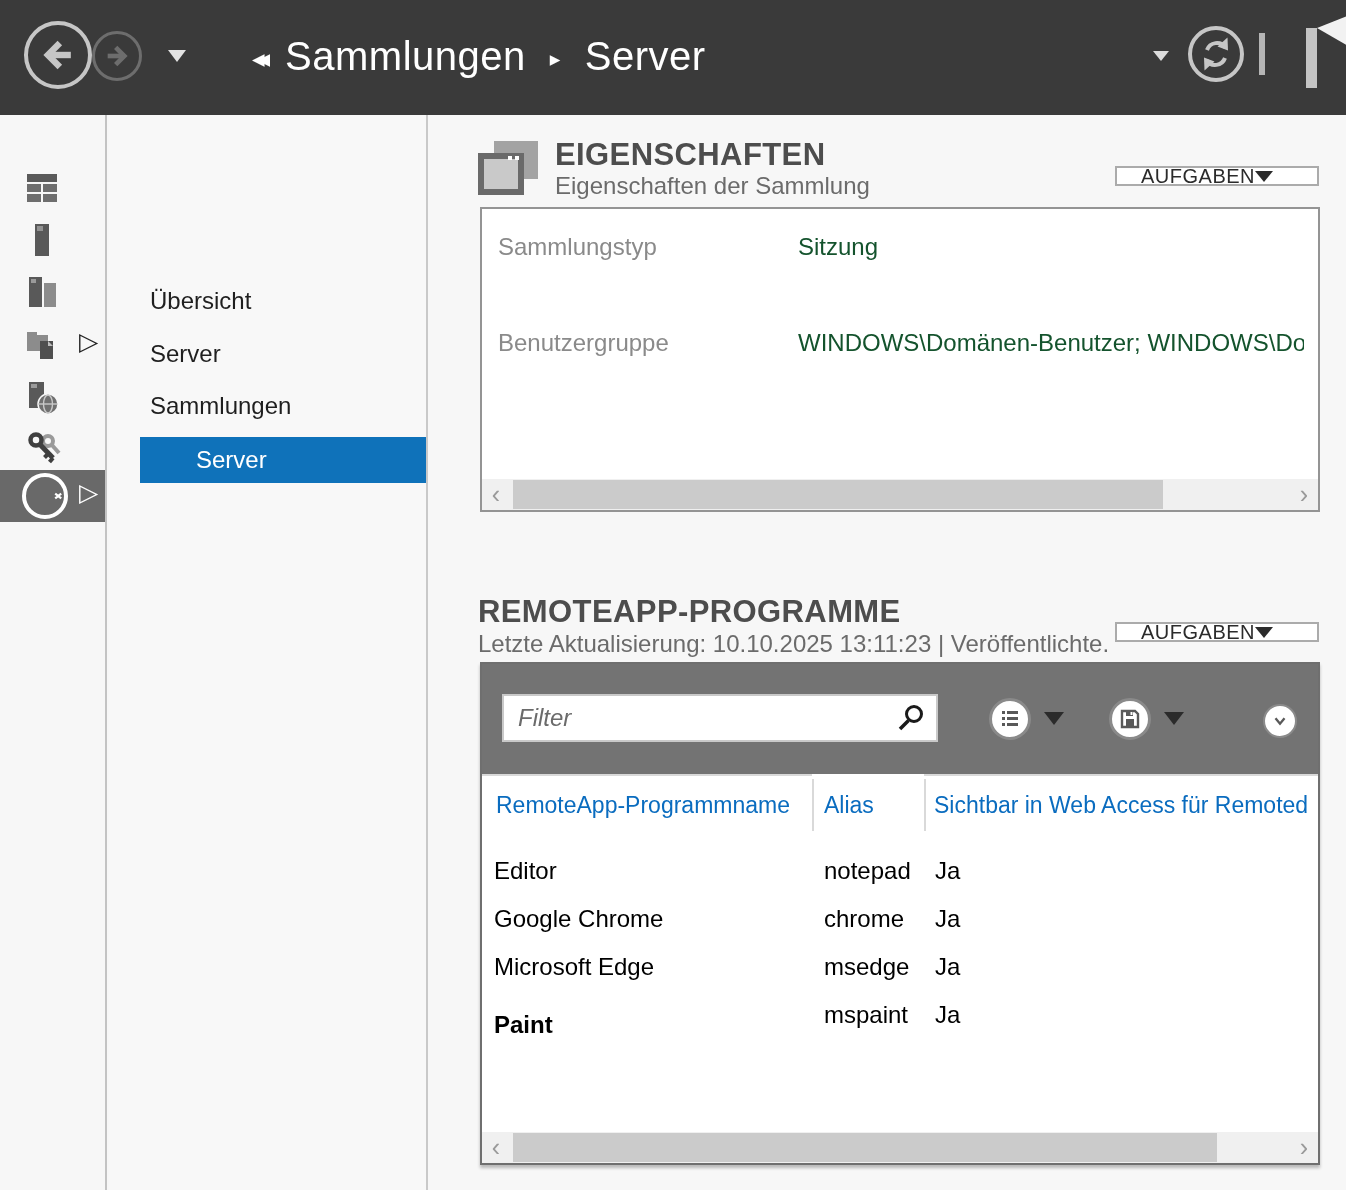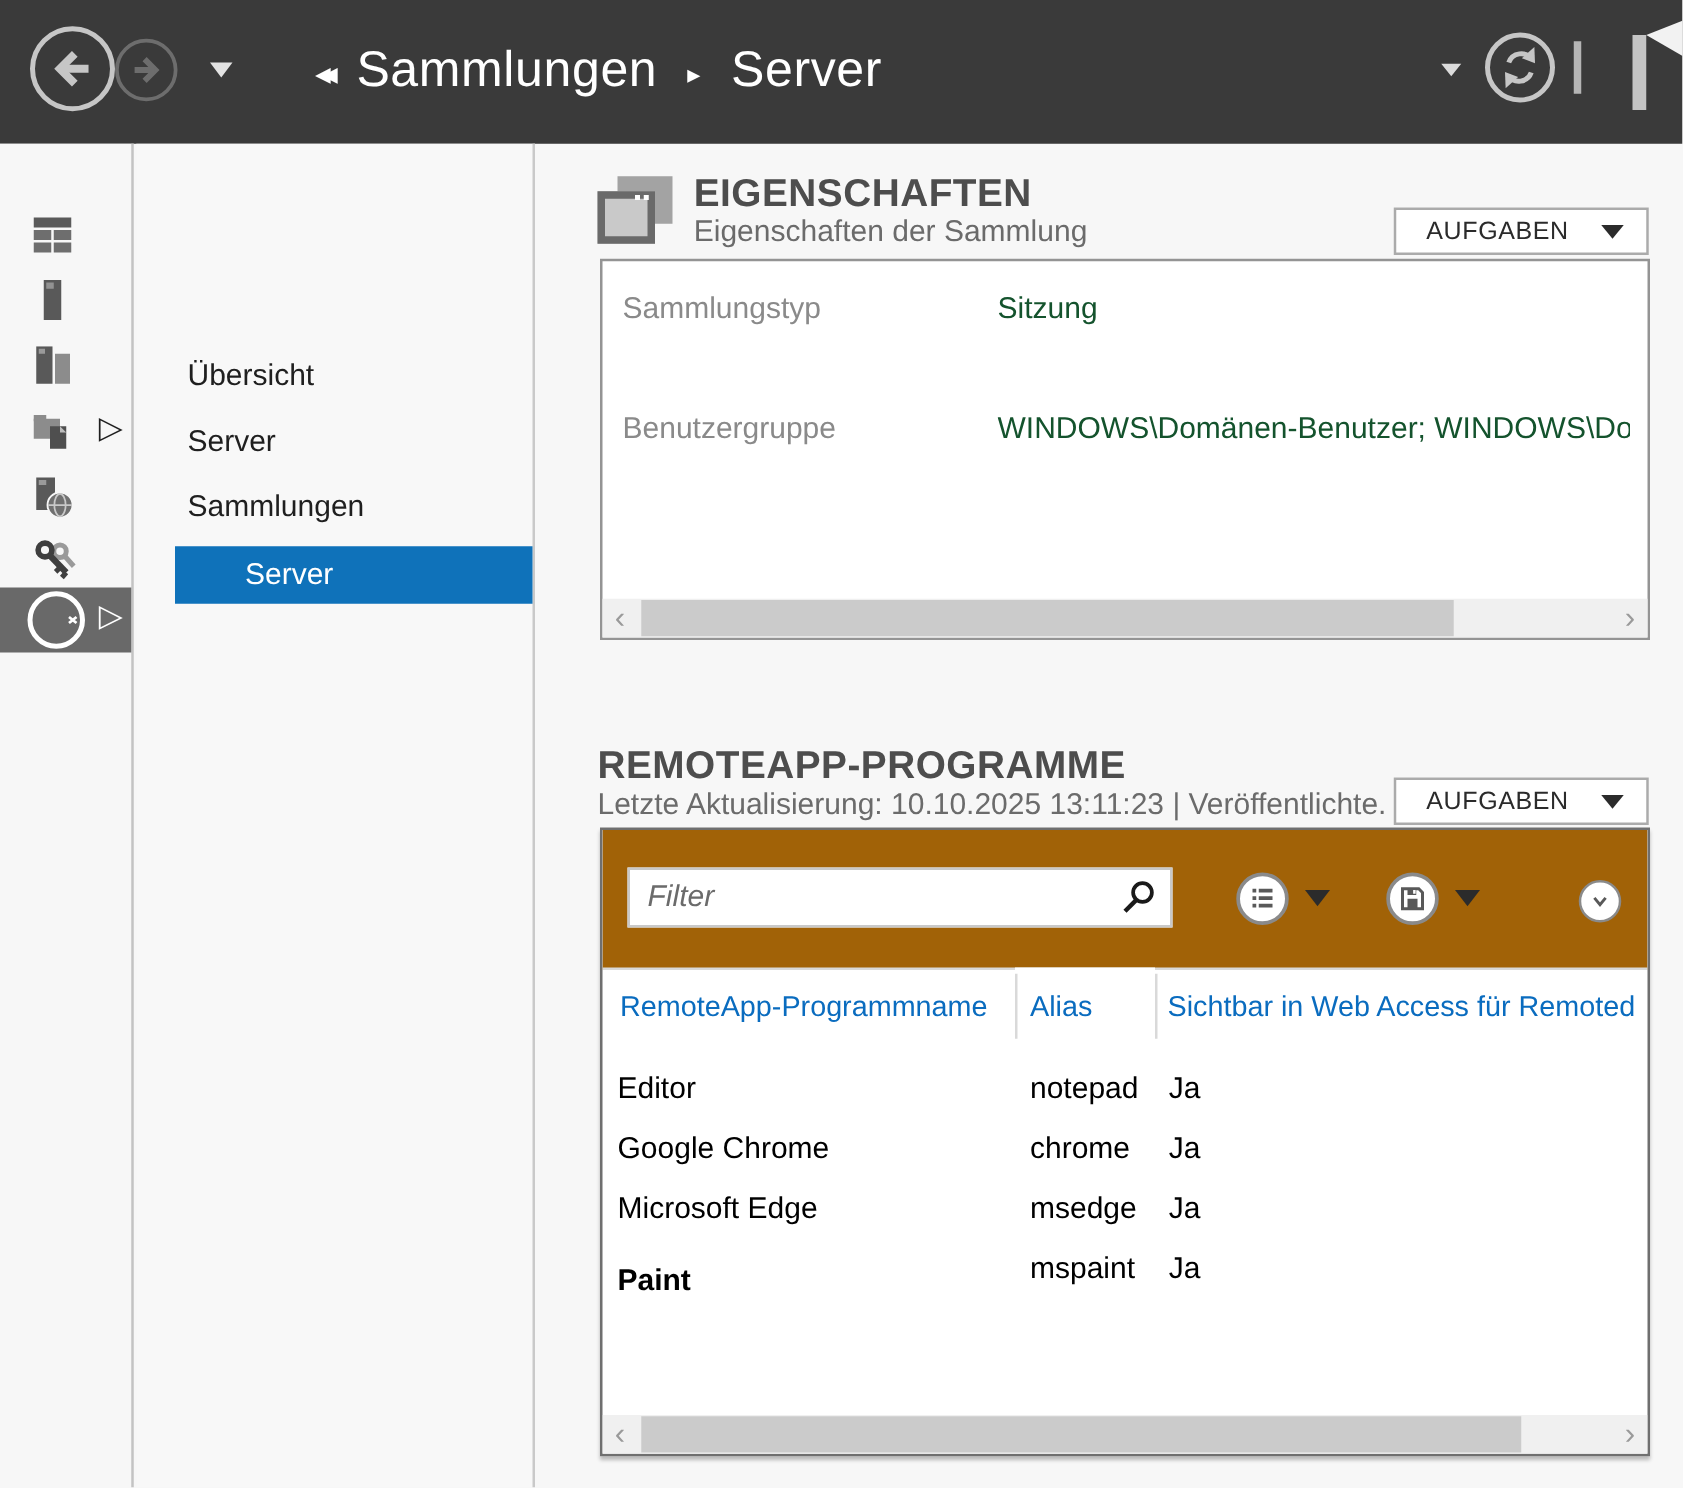--- a/index.html
+++ b/index.html
@@ -32,35 +32,35 @@
   .strip-item.selected .expand-glyph { color:#fff; top:8px; }
   .rds-circle { margin-left:22px; width:46px; height:46px; border:4px solid #fff; border-radius:50%; display:flex; align-items:center; justify-content:center; }
   
   .nav-panel { position:absolute; left:109px; top:115px; width:319px; height:1075px; background:#f8f8f8; border-right:2px solid #c9c9c9; }
   .nav-item { position:absolute; left:41px; font-size:24px; color:#1f1f1f; cursor:pointer; white-space:nowrap; }
   .nav-item.selected { left:31px; width:286px; height:46px; background:#0f72ba; color:#fff; display:flex; align-items:center; padding-left:56px; }
   
   .content { position:absolute; left:430px; top:115px; width:916px; height:1075px; }
   .sec-title { position:absolute; font-size:31px; font-weight:bold; color:#4d4d4d; letter-spacing:.4px; white-space:nowrap;text-align:right; }
   .sec-sub { position:absolute; font-size:24px; color:#6b6b6b; white-space:nowrap; overflow:hidden; }
-  .tasks-btn { position:absolute; width:204px; height:38px; background:#fff; border:2px solid #ababab; display:flex; align-items:center; justify-content:space-between; padding:0 18px 0 24px; font-size:20px; color:#2b2b2b; letter-spacing:.5px; cursor:pointer; }
+  .tasks-btn { position:absolute; width:204px; height:20px; background:#fff; border:2px solid #ababab; display:flex; align-items:center; padding:0 18px 0 24px; font-size:20px; color:#2b2b2b; letter-spacing:.5px; cursor:pointer; }
   .tasks-btn .tcaret { width:0; height:0; border-left:9px solid transparent; border-right:9px solid transparent; border-top:11px solid #2b2b2b; }
   .panel { position:absolute; background:#fff; }
   .panel1 { left:50px; top:92px; width:840px; height:305px; border:2px solid #949494; }
   .prop-row { position:absolute; left:16px; width:806px; height:48px; display:flex; align-items:center; font-size:24px; }
   .prop-label { width:300px; color:#8a8a8a; flex:none; }
   .prop-value { color:#14532d; white-space:nowrap; overflow:hidden; width:506px; }
   
   .hscroll { position:absolute; left:0; bottom:0; right:0; height:31px; background:#f0f0f0; }
   .hscroll .ch { position:absolute; top:0; height:31px; width:28px; color:#9a9a9a; font-size:25px; line-height:30px; text-align:center; cursor:pointer; }
   .hscroll .ch.r { right:0; }
   .hscroll .thumb { position:absolute; top:1px; height:29px; left:31px; background:#cbcbcb; cursor:grab; }
   
   .panel2 { left:50px; top:547px; width:840px; height:503px; border:2px solid #6f6f6f; box-shadow:0 3px 3px rgba(0,0,0,.25); }
-  .toolbar { position:absolute; left:0; top:0; width:836px; height:112px; background:#a16207; border-bottom:2px solid #d9d9d9; }
+  .toolbar { position:absolute; left:0; top:0; width:836px; height:112px; background:#737373; border-bottom:2px solid #d9d9d9; }
   .tb-gap { position:absolute; left:330px; top:110px; width:112px; height:3px; background:#fff; z-index:2; }
   .filter-box { position:absolute; left:20px; top:30px; width:436px; height:48px; background:#fff; border:2px solid #c9c9c9; display:flex; align-items:center; }
   .filter-box input { flex:1; border:none; outline:none; font-size:24px; font-style:italic; color:#333; padding:0 8px 0 14px; font-family:"Liberation Sans","DejaVu Sans",sans-serif; background:transparent; min-width:0; }
   .filter-box input::placeholder { color:#6b6b6b; font-style:italic; opacity:1; }
   .tool-circle { position:absolute; width:42px; height:42px; border:3px solid #8a8a8a; border-radius:50%; background:#fff; display:flex; align-items:center; justify-content:center; cursor:pointer; }
   .tool-caret { position:absolute; width:0; height:0; border-left:10px solid transparent; border-right:10px solid transparent; border-top:13px solid #2b2b2b; cursor:pointer; }
   .tool-circle.small { width:34px; height:34px; border-width:2px; }
   
   .thead-cell { position:absolute; font-size:23px; color:#0a6cbf; white-space:nowrap; cursor:pointer; }
   .col-sep { position:absolute; top:115px; width:2px; height:52px; background:#d9d9d9; }

